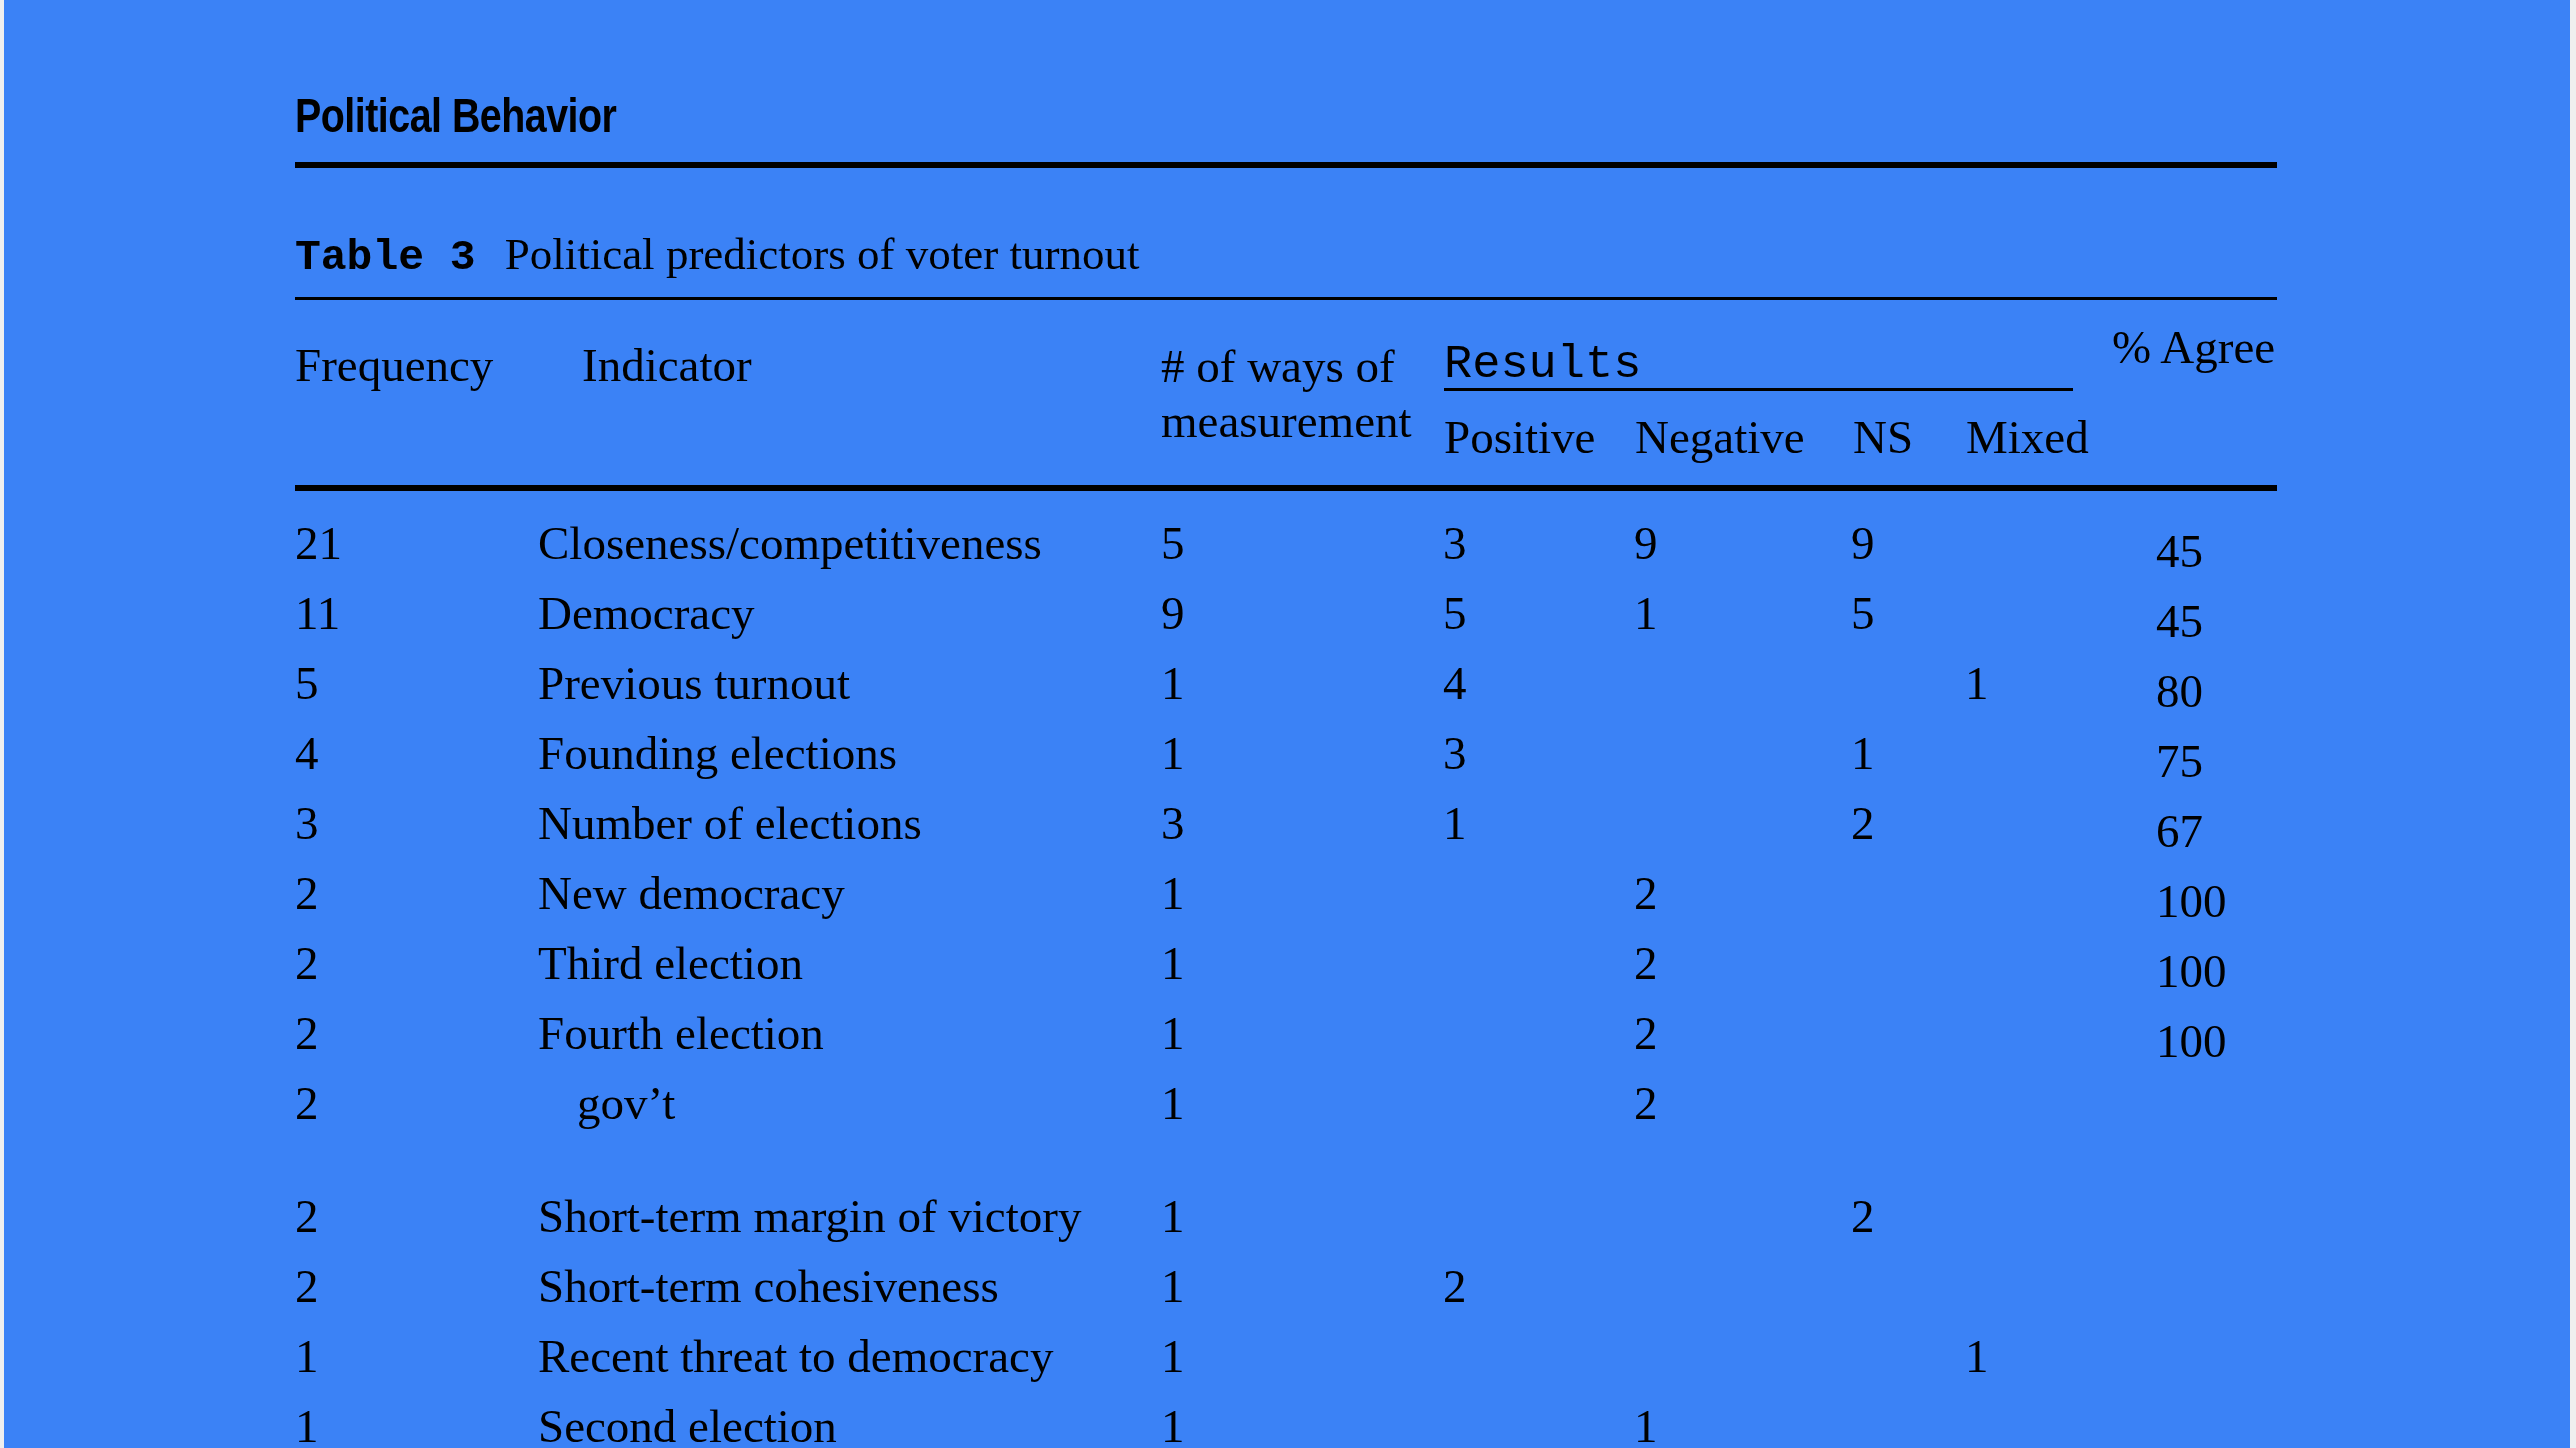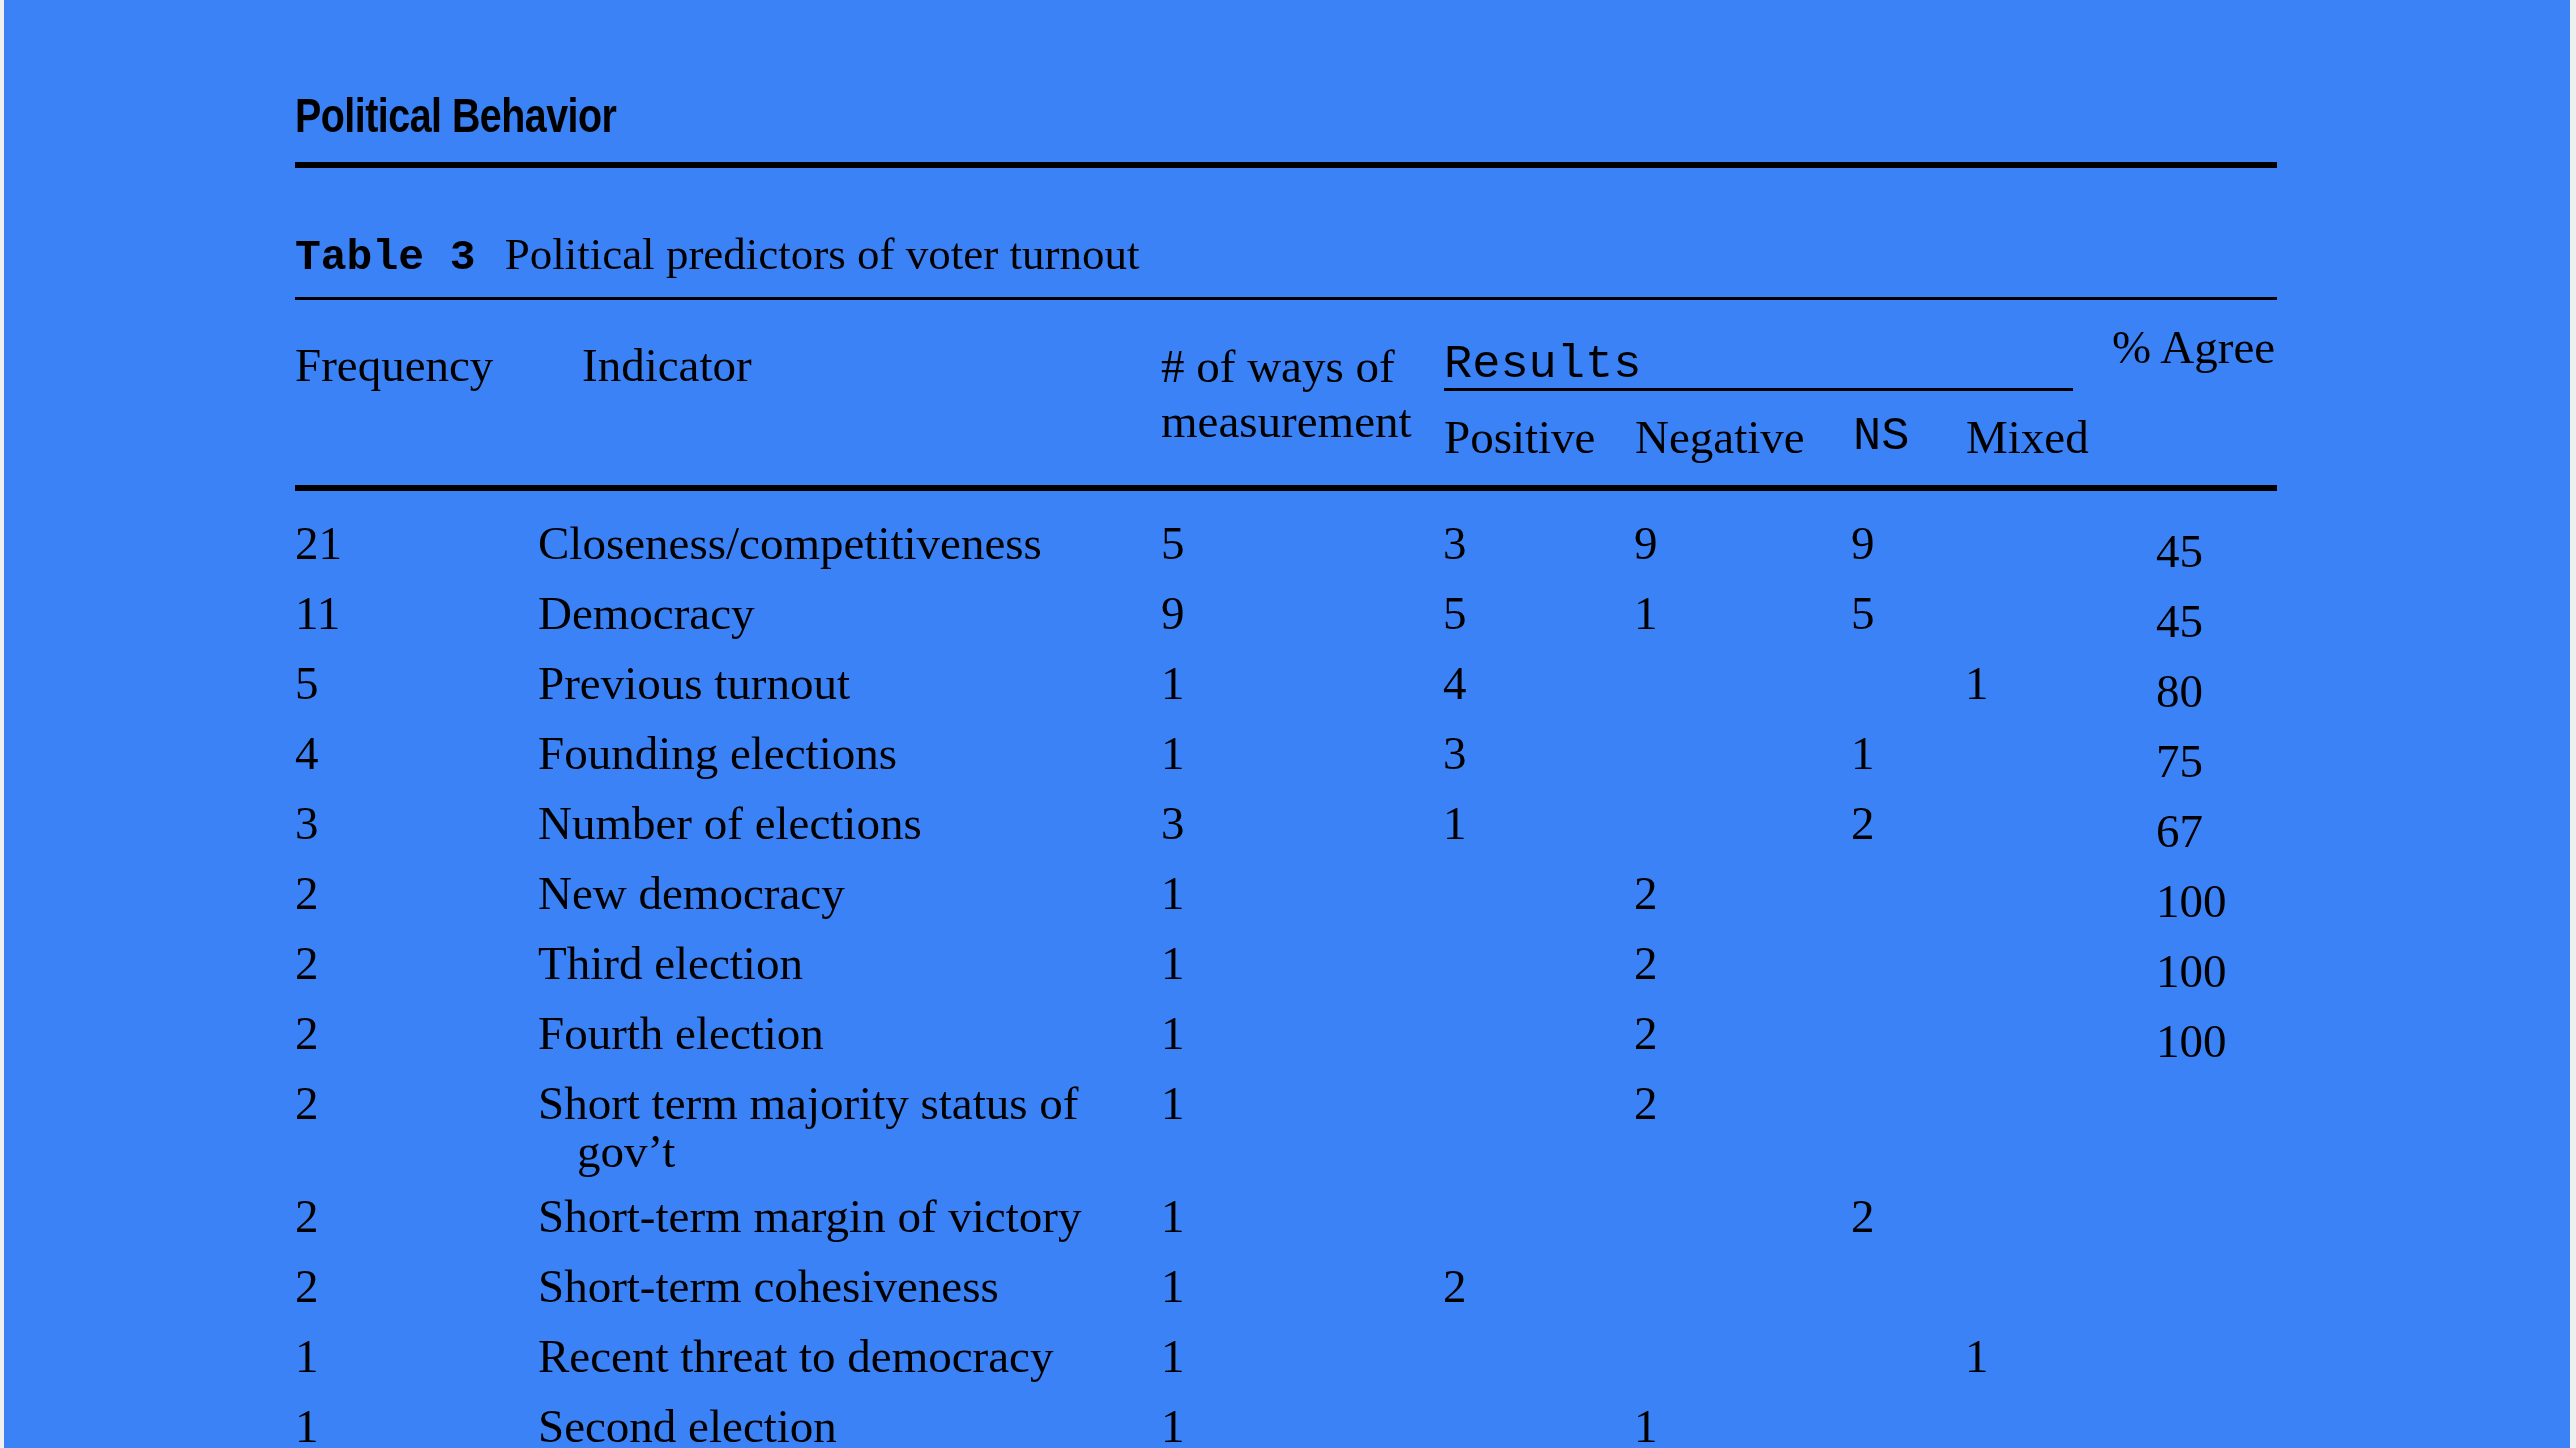--- a/index.html
+++ b/index.html
@@ -80,21 +80,21 @@
   .results-underline {
     position: absolute;
     left: 1444px;
     top: 388px;
     width: 629px;
     height: 3.2px;
     background: #000000;
   }
   .th-positive { left: 1444px; top: 411px; }
   .th-negative { left: 1635px; top: 411px; }
-  .th-ns       { left: 1853px; top: 411px; font-family: Liberation Mono, monospace; }
+  .th-ns       { left: 1853px; top: 411px; }
   .th-mixed    { left: 1966px; top: 411px; }
 
   .rows {
     position: absolute;
     left: 295px;
     top: 519px;
     width: 1982px;
     font-size: 47px;
     line-height: 48px;
   }
@@ -242,21 +242,20 @@
     <span class="cell c-ways">1</span>
     <span class="cell c-positive"></span>
     <span class="cell c-negative">2</span>
     <span class="cell c-ns"></span>
     <span class="cell c-mixed"></span>
     <span class="cell c-agree">100</span>
   </div>
       <div class="trow tall">
     <span class="cell c-freq">2</span>
     <span class="cell c-ind">
-      <span class="ind-line1">Short term majority status of</span>
       <span class="ind-line2">gov’t</span>
     </span>
     <span class="cell c-ways">1</span>
     <span class="cell c-positive"></span>
     <span class="cell c-negative">2</span>
     <span class="cell c-ns"></span>
     <span class="cell c-mixed"></span>
     <span class="cell c-agree"></span>
   </div>
       <div class="trow">

